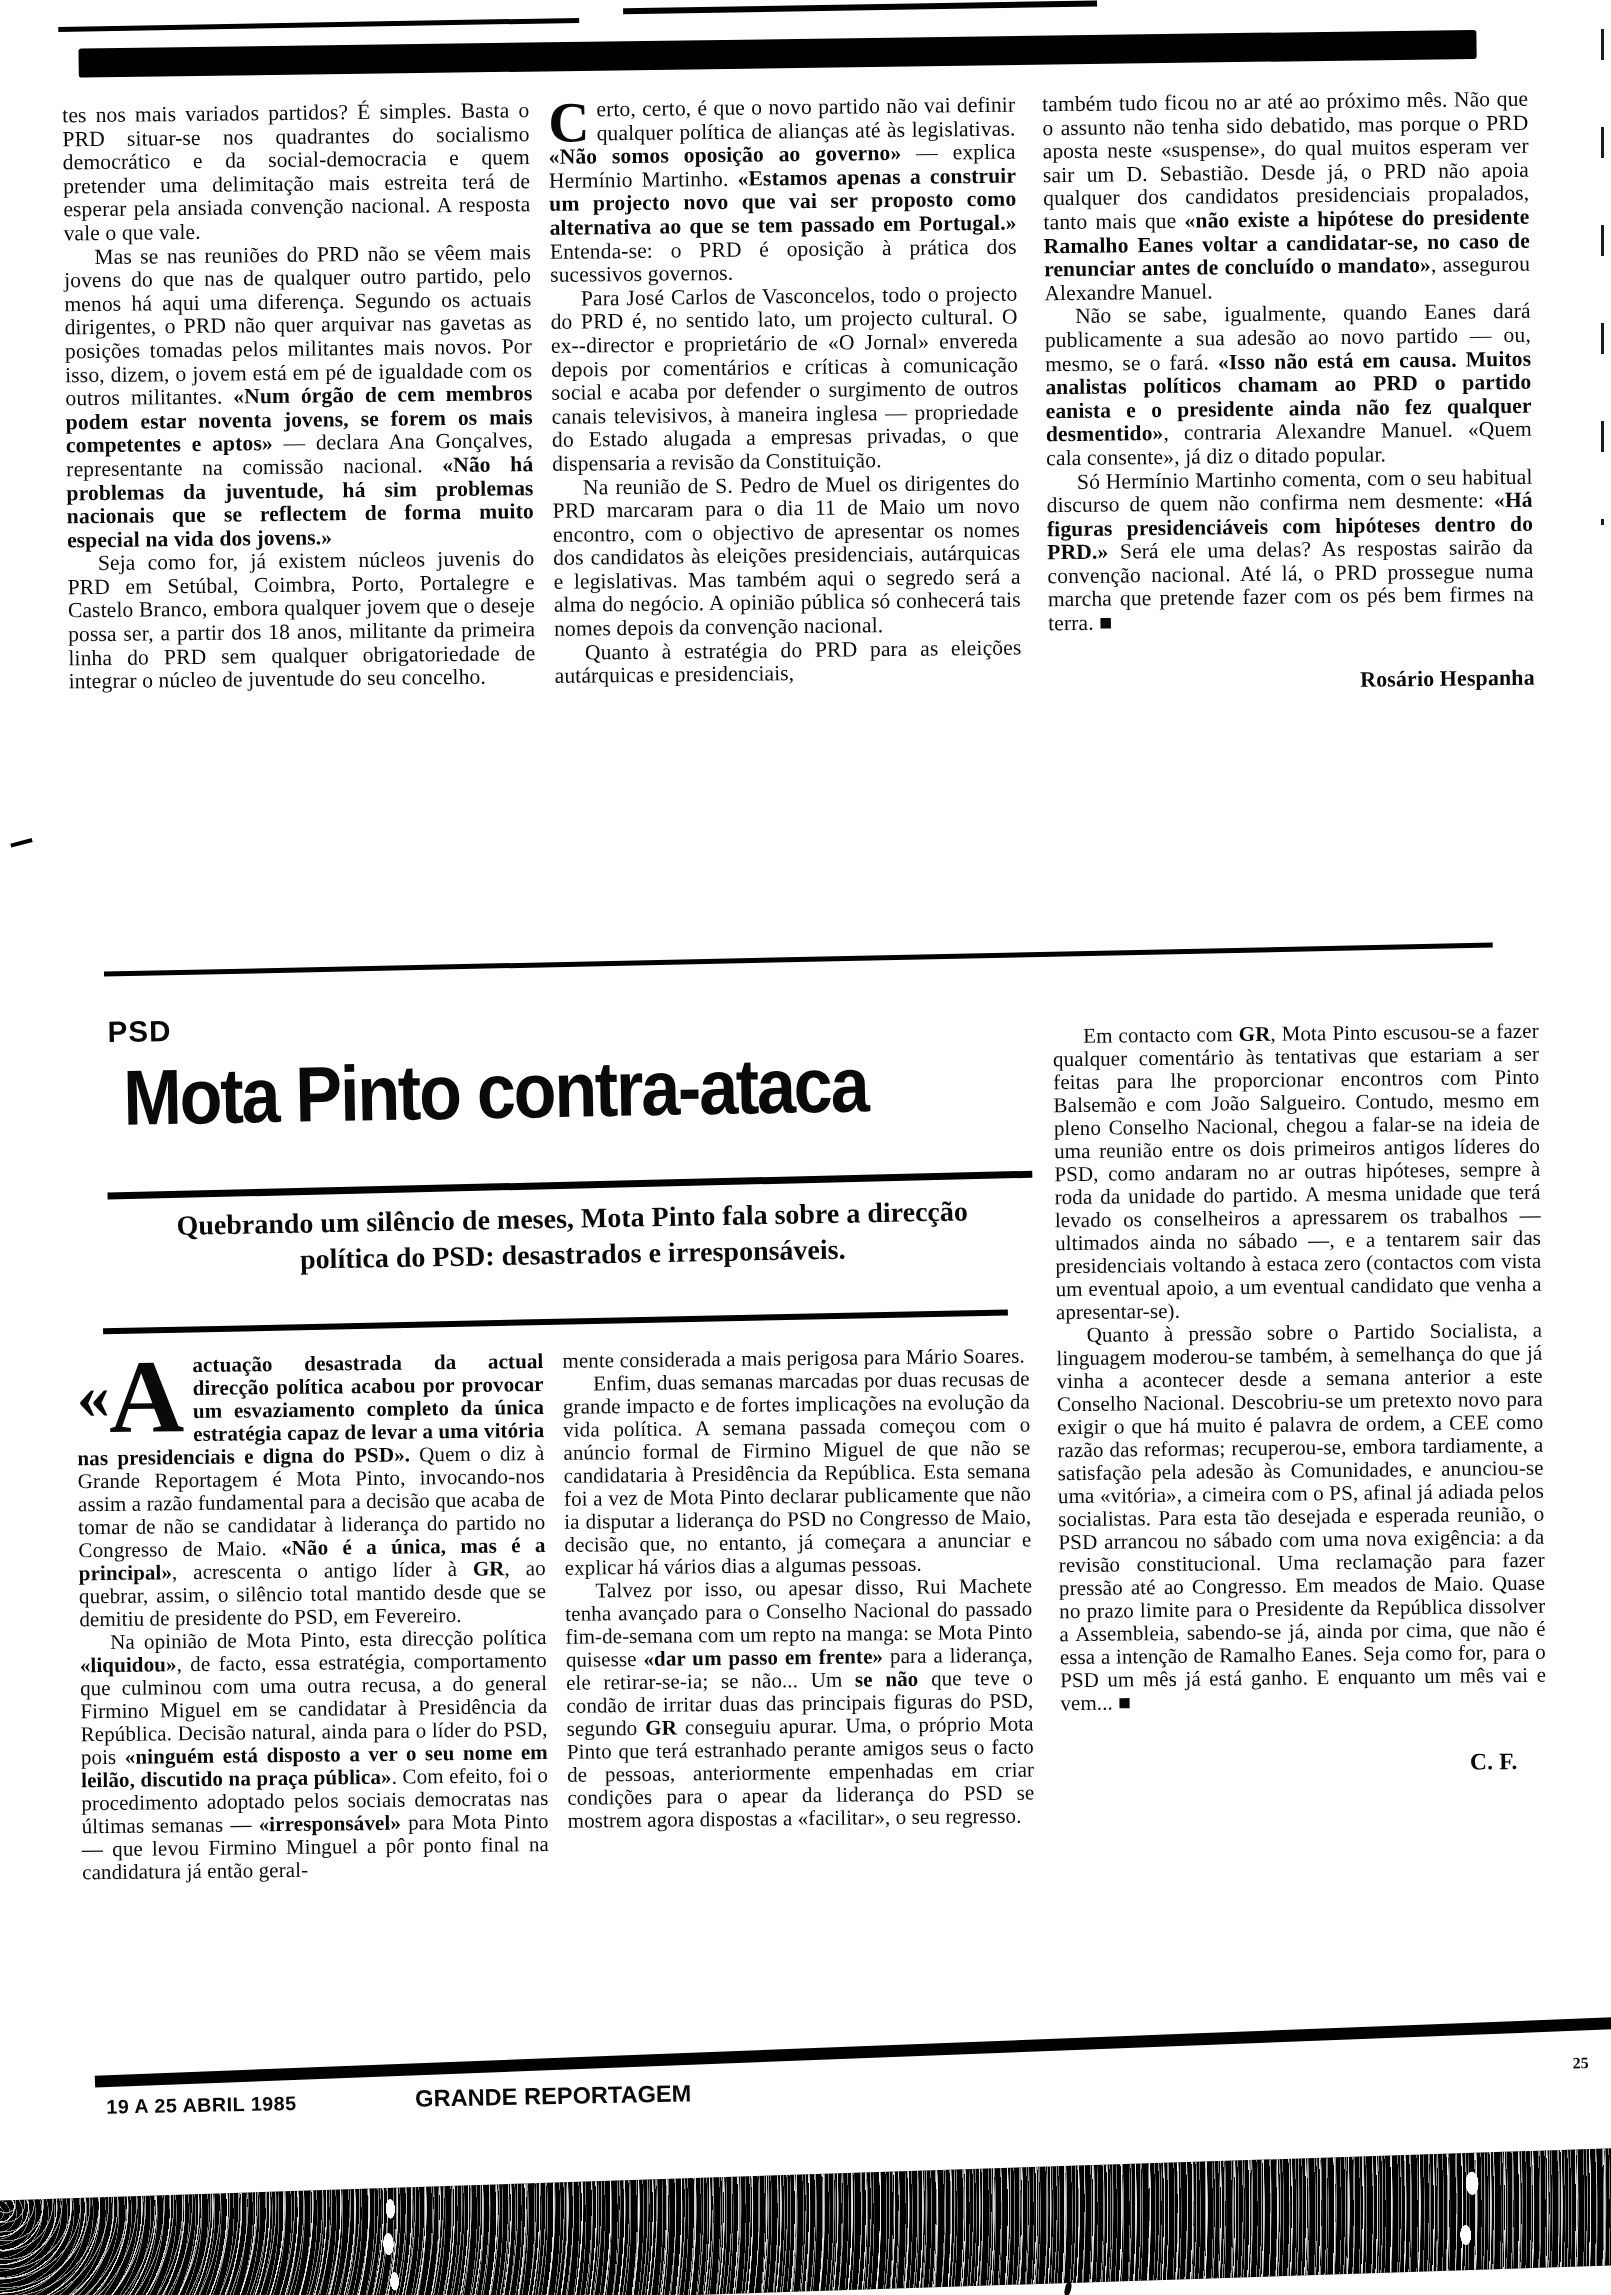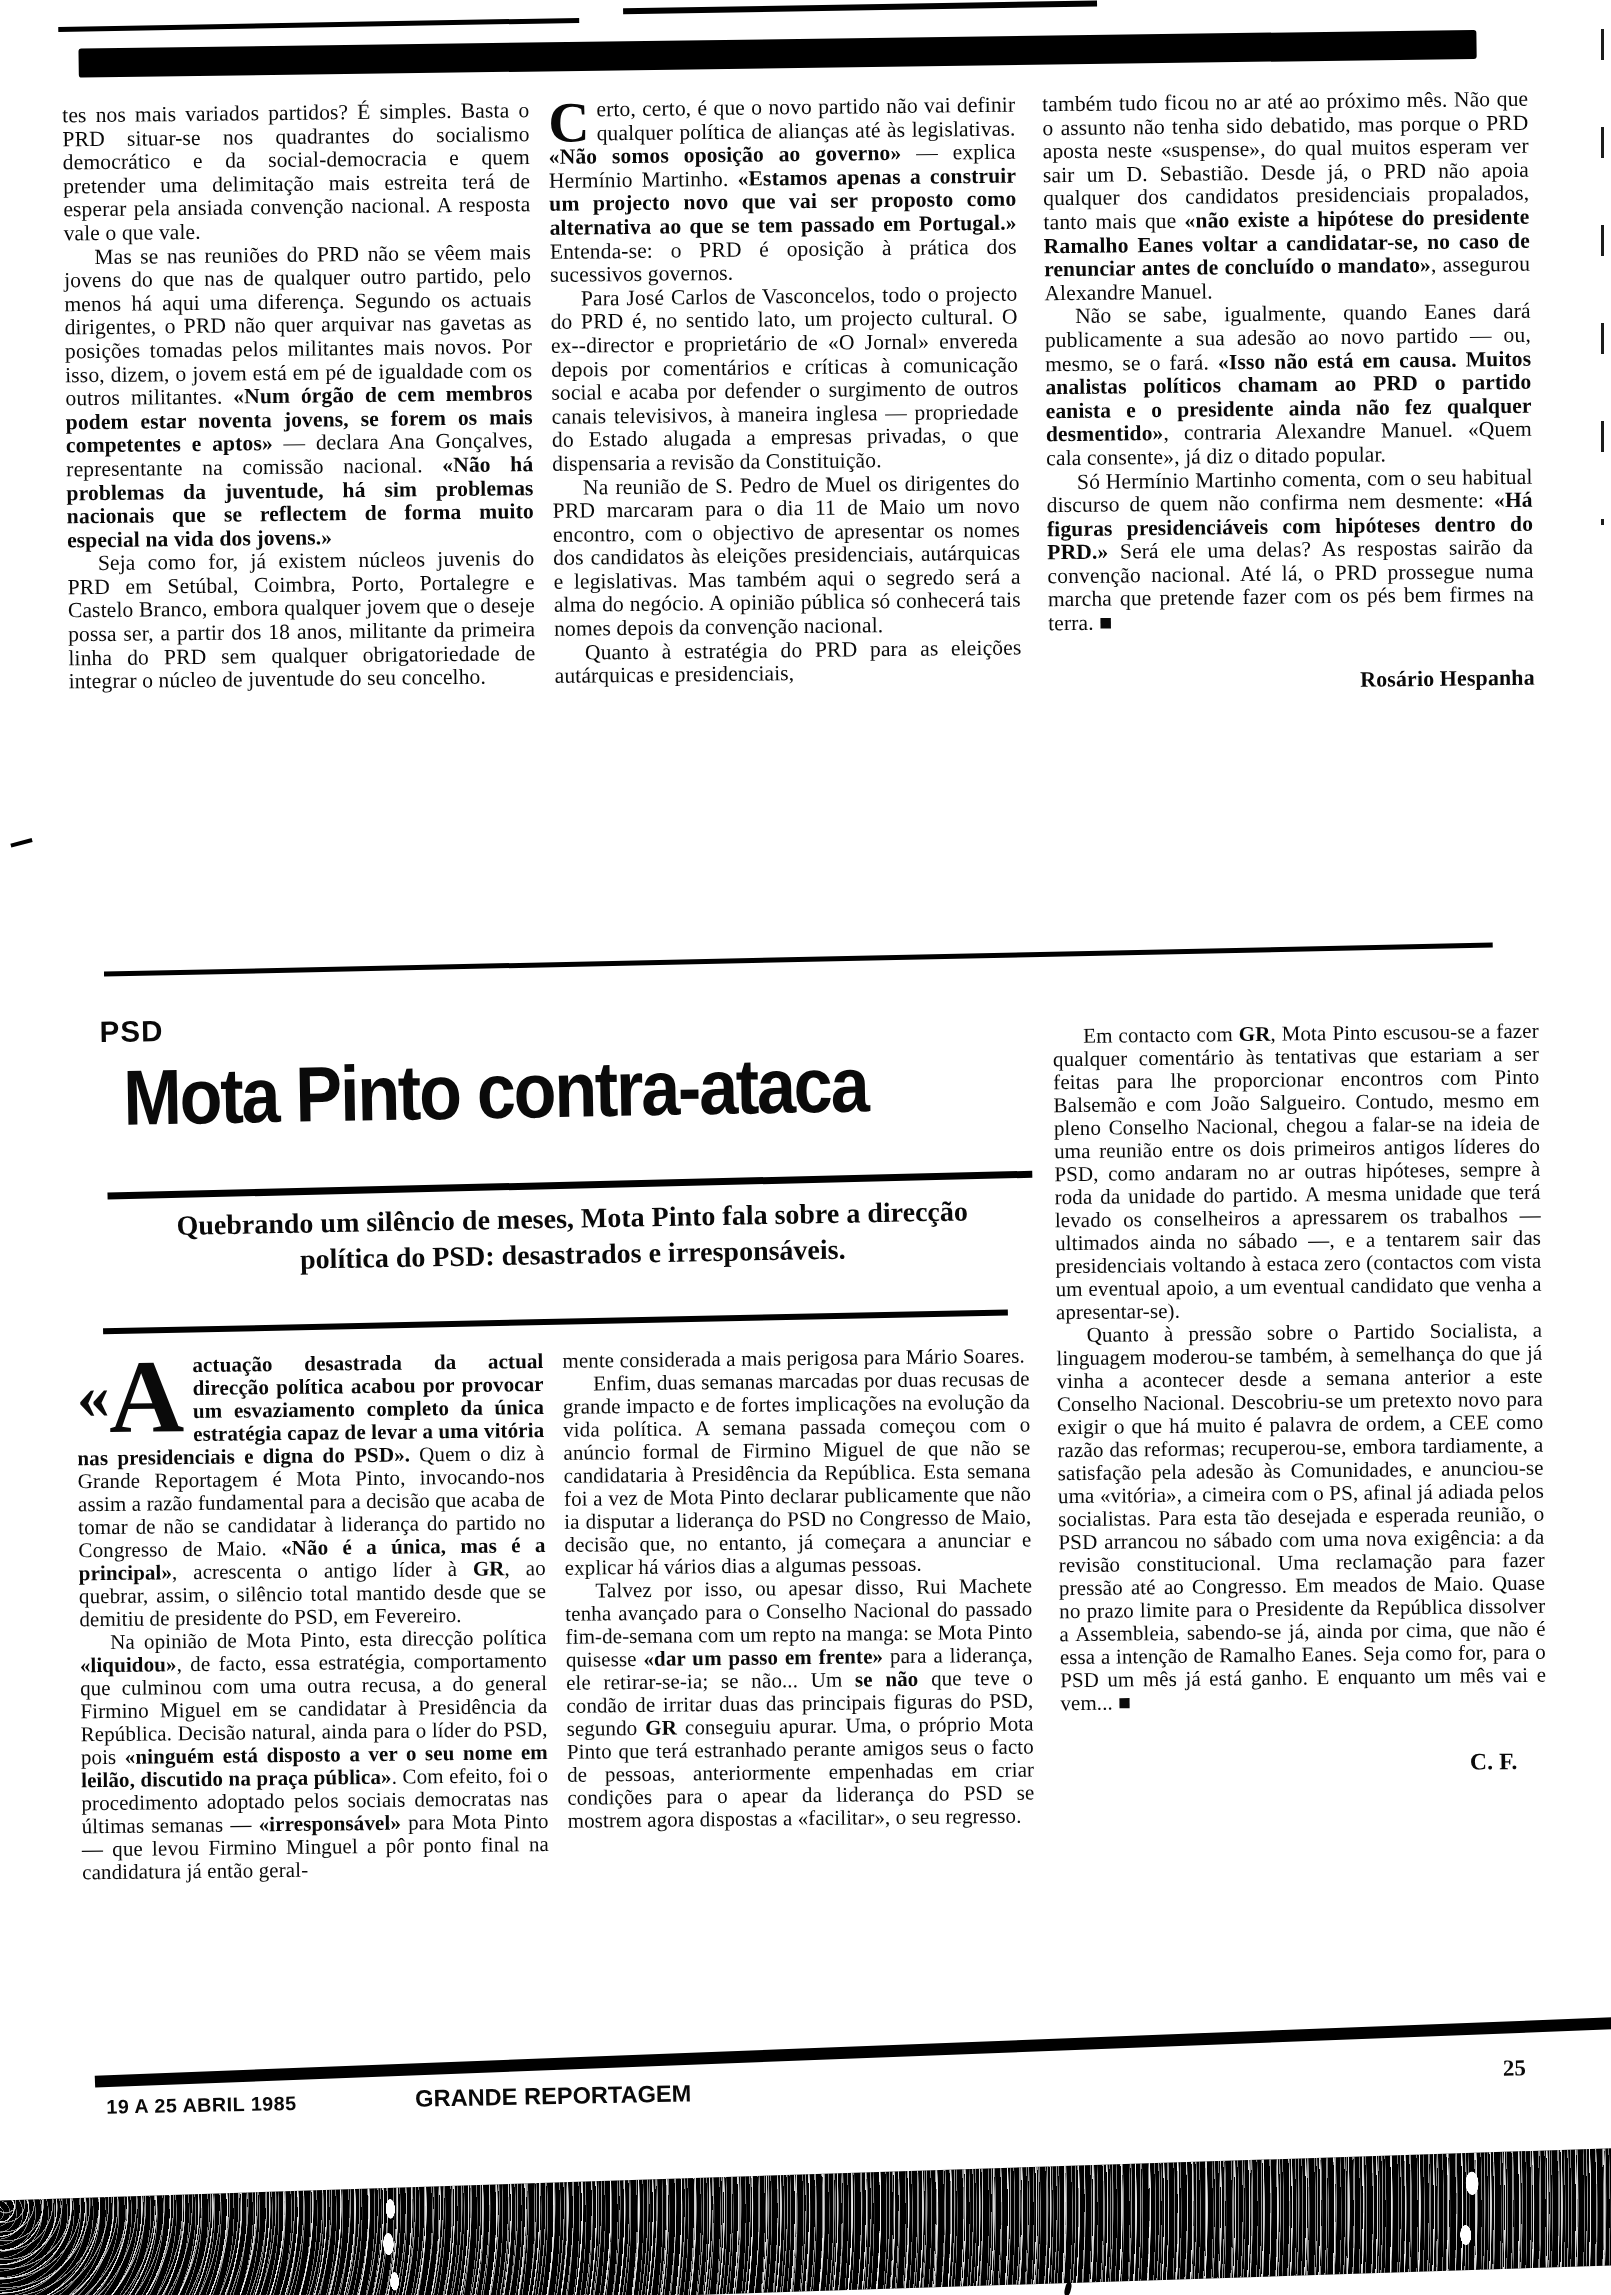--- a/index.html
+++ b/index.html
@@ -58,21 +58,21 @@
   .top-art  { top:96px; }
   .bot-art  { top:1347px; }
   .bot-art-right { top:1028px; }
   .dropcap { float:left; font-weight:700; font-size:57px; line-height:44px; margin:2px 6.9px 0 0; }
   .dropcap.big { font-size:104px; line-height:73px; margin:4.9px 8.8px 0 0; }
   .dc-quote { float:left; font-weight:700; font-size:66px; line-height:51px; margin:14.7px 4.9px 0 0; letter-spacing:-5.9px; }
   .byline { text-align:right; font-weight:700; margin-top:35px; font-size:22px; }
   .signature { text-align:right; font-weight:700; margin-top:40px; font-size:23.6px; padding-right:29.5px; }
   
   .kicker {
-    position:absolute; left:101px; top:1007px;
+    position:absolute; left:109px; top:1007px;
     font-family:"Liberation Sans", sans-serif;
     font-weight:600; font-size:29.5px; letter-spacing:1px;
     transform:rotate(-0.2deg);
   }
   .headline {
     position:absolute; left:124px; top:1045px;
     font-family:"Liberation Sans", sans-serif;
     font-weight:700; font-size:78px; letter-spacing:-2.5px;
     white-space:nowrap;
     transform:scaleX(0.9) rotate(-0.35deg);
@@ -89,21 +89,21 @@
   .footer-date {
     position:absolute; left:79px; top:2082px;
     font-family:"Liberation Sans", sans-serif;
     font-weight:700; font-size:19.7px; letter-spacing:0.5px;
   }
   .footer-logo {
     position:absolute; left:388px; top:2078px;
     font-family:"Liberation Sans", sans-serif;
     font-weight:700; font-size:23.6px; letter-spacing:0px;
   }
-  .page-number { position:absolute; left:1476px; top:2069px; font-weight:700; font-size:23px; }
+  .page-number { position:absolute; left:1546px; top:2069px; font-weight:700; font-size:16px; }
 </style>
 </head>
 <body>
 
 <div id="page">
 
   <div class="edge-line-a"></div>
   <div class="edge-line-b"></div>
   <div class="top-bar"></div>
   <div class="margin-dash"></div>

